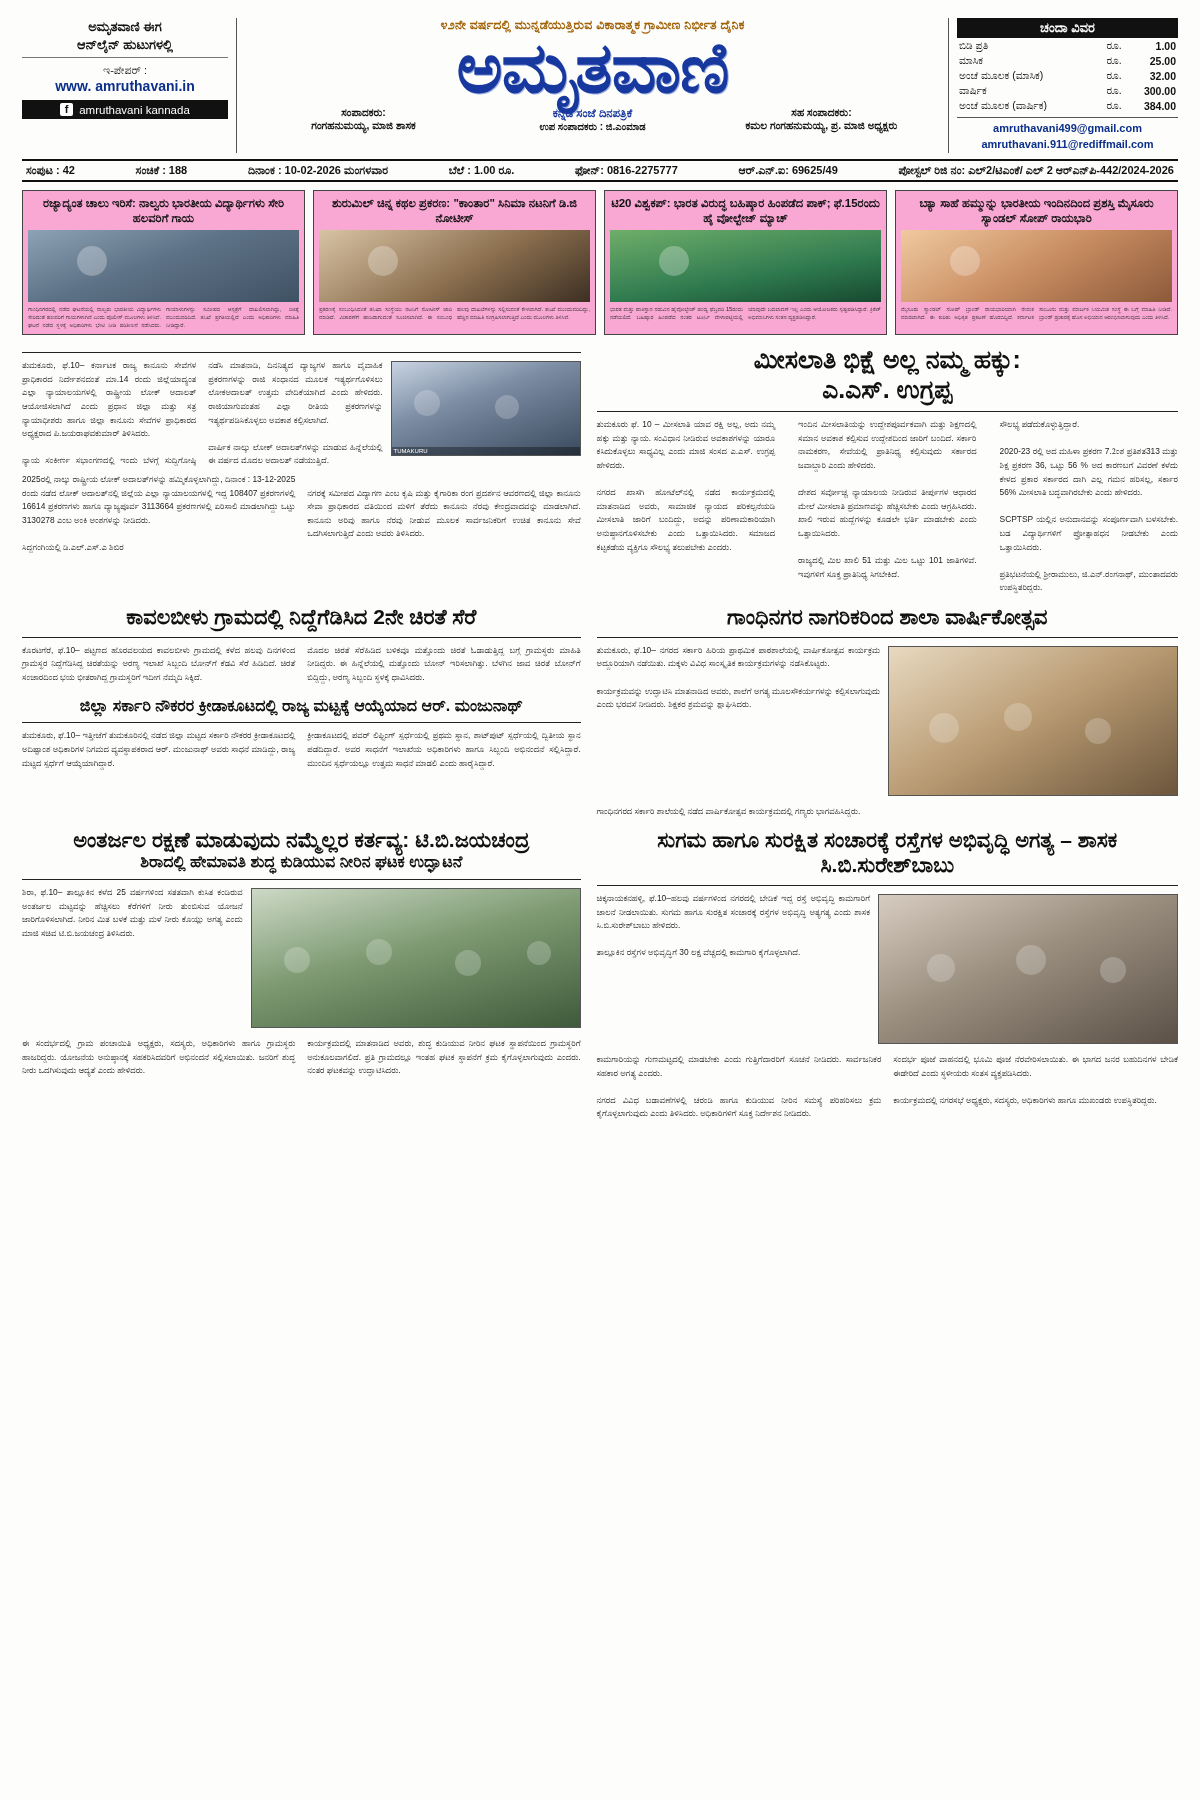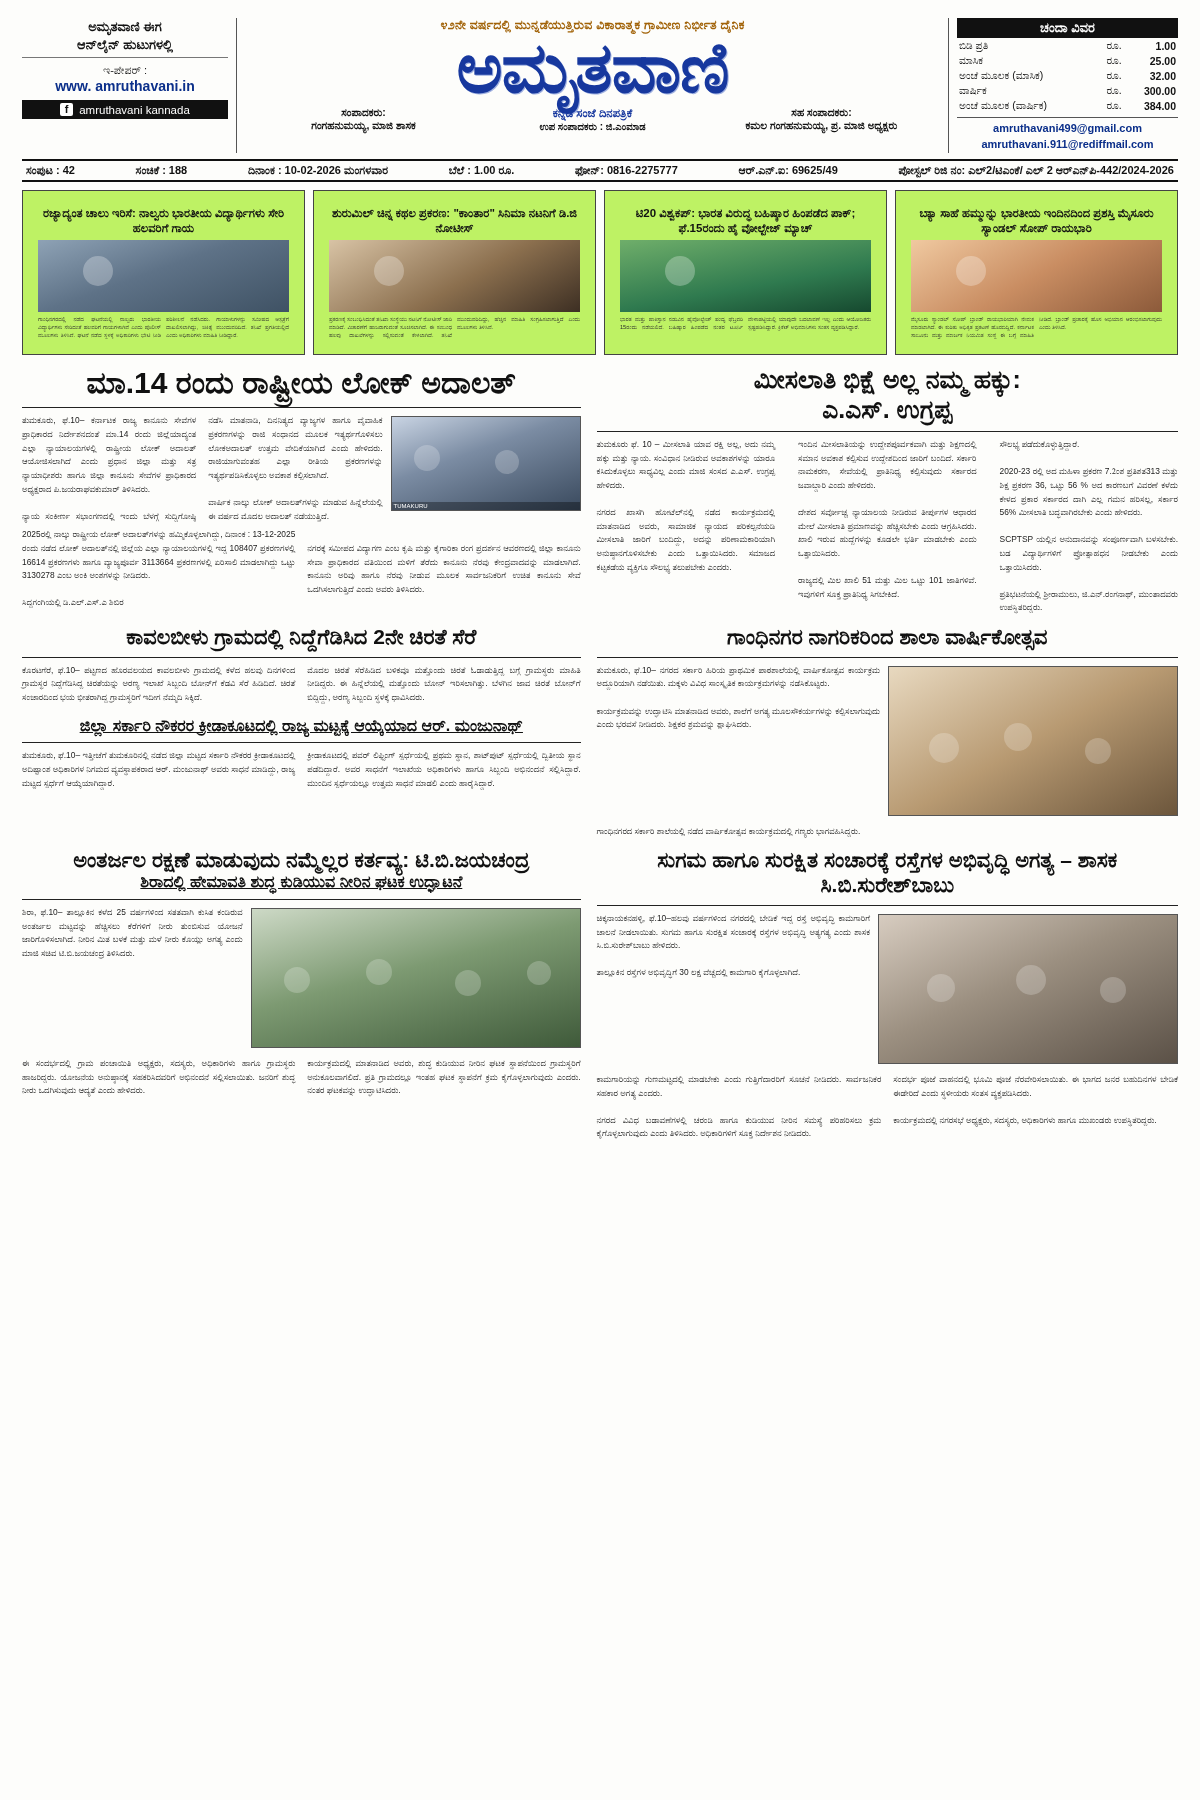--- a/index.html
+++ b/index.html
@@ -140,22 +140,22 @@
   }
   
   .topboxes {
     display: flex;
     gap: 8px;
     margin-top: 8px;
   }
   .tbox {
     flex: 1;
     border: 1px solid #444;
-    padding: 15px;
-    background: #bef264;
+    padding: 5px;
+    background: #f9a8d4;
   }
   .tbox h3 {
     margin: 0 0 4px 0;
     font-size: 11.5px;
     line-height: 1.3;
     text-align: center;
     color: #111;
     font-weight: bold;
   }
   .tbox .imgph {
@@ -187,21 +187,21 @@
   
   .hl {
     text-align: center;
     color: #111;
     font-weight: bold;
     line-height: 1.18;
   }
   .hl-xl { font-size: 30px; }
   .hl-lg { font-size: 25px; }
   .hl-md { font-size: 21px; }
-  .hl-sm { font-size: 16px; text-decoration: underline; }
+  .hl-sm { font-size: 16px; }
   .rule { border-top: 1.5px solid #222; margin: 7px 0 6px 0; }
   .body-text {
     font-size: 8.4px;
     line-height: 1.62;
     text-align: justify;
     color: #1b1b1b;
   }
   .cols2 { column-count: 2; column-gap: 12px; }
   .photo {
     border: 1px solid #555;
@@ -331,21 +331,20 @@
     <div class="tbox">
       <h3>ಬ್ಯಾಾ ಸಾಹೆ ಹಮ್ಮುನ್ನು ಭಾರತೀಯ ಇಂದಿನದಿಂದ ಪ್ರಶಸ್ತಿ ಮೈಸೂರು ಸ್ಯಾಂಡಲ್ ಸೋಪ್ ರಾಯಭಾರಿ</h3>
       <div class="imgph g4"></div>
       <div class="minitext">ಮೈಸೂರು ಸ್ಯಾಂಡಲ್ ಸೋಪ್ ಬ್ರಾಂಡ್ ರಾಯಭಾರಿಯಾಗಿ ನೇಮಕ ಮಾಡಲಾಗಿದೆ. ಈ ಕುರಿತು ಅಧಿಕೃತ ಪ್ರಕಟಣೆ ಹೊರಬಿದ್ದಿದೆ. ಕರ್ನಾಟಕ ಸಾಬೂನು ಮತ್ತು ಮಾರ್ಜಕ ನಿಯಮಿತ ಸಂಸ್ಥೆ ಈ ಬಗ್ಗೆ ಮಾಹಿತಿ ನೀಡಿದೆ. ಬ್ರಾಂಡ್ ಪ್ರಚಾರಕ್ಕೆ ಹೊಸ ಅಭಿಯಾನ ಆರಂಭಿಸಲಾಗುವುದು ಎಂದು ತಿಳಿಸಿದೆ.</div>
     </div>
   </div>
 
   <div class="twocol-main section">
 
     <div class="col-left">
-      <div class="hl hl-xl">ಮಾ.14 ರಂದು ರಾಷ್ಟ್ರೀಯ ಲೋಕ್ ಅದಾಲತ್</div>
       <div class="rule"></div>
       <div class="clearfix">
         <div class="photo ph-meeting float-photo-r" style="width:190px;height:95px">
           <div class="blob" style="left:12%;top:30%;width:26px;height:26px"></div>
           <div class="blob" style="left:55%;top:35%;width:24px;height:24px"></div>
           <div class="cap">TUMAKURU</div>
         </div>
         <div class="body-text cols2" style="white-space:pre-line">ತುಮಕೂರು, ಫೆ.10– ಕರ್ನಾಟಕ ರಾಜ್ಯ ಕಾನೂನು ಸೇವೆಗಳ ಪ್ರಾಧಿಕಾರದ ನಿರ್ದೇಶನದಂತೆ ಮಾ.14 ರಂದು ಜಿಲ್ಲೆಯಾದ್ಯಂತ ಎಲ್ಲಾ ನ್ಯಾಯಾಲಯಗಳಲ್ಲಿ ರಾಷ್ಟ್ರೀಯ ಲೋಕ್ ಅದಾಲತ್ ಆಯೋಜಿಸಲಾಗಿದೆ ಎಂದು ಪ್ರಧಾನ ಜಿಲ್ಲಾ ಮತ್ತು ಸತ್ರ ನ್ಯಾಯಾಧೀಶರು ಹಾಗೂ ಜಿಲ್ಲಾ ಕಾನೂನು ಸೇವೆಗಳ ಪ್ರಾಧಿಕಾರದ ಅಧ್ಯಕ್ಷರಾದ ಪಿ.ಜಯರಾಘವಕುಮಾರ್ ತಿಳಿಸಿದರು.
 
 ನ್ಯಾಯ ಸಂಕೀರ್ಣ ಸಭಾಂಗಣದಲ್ಲಿ ಇಂದು ಬೆಳಗ್ಗೆ ಸುದ್ದಿಗೋಷ್ಠಿ ನಡೆಸಿ ಮಾತನಾಡಿ, ದಿನನಿತ್ಯದ ವ್ಯಾಜ್ಯಗಳ ಹಾಗೂ ವೈವಾಹಿಕ ಪ್ರಕರಣಗಳನ್ನು ರಾಜಿ ಸಂಧಾನದ ಮೂಲಕ ಇತ್ಯರ್ಥಗೊಳಿಸಲು ಲೋಕಅದಾಲತ್ ಉತ್ತಮ ವೇದಿಕೆಯಾಗಿದೆ ಎಂದು ಹೇಳಿದರು. ರಾಜಿಯಾಗುವಂತಹ ಎಲ್ಲಾ ರೀತಿಯ ಪ್ರಕರಣಗಳನ್ನು ಇತ್ಯರ್ಥಪಡಿಸಿಕೊಳ್ಳಲು ಅವಕಾಶ ಕಲ್ಪಿಸಲಾಗಿದೆ.

